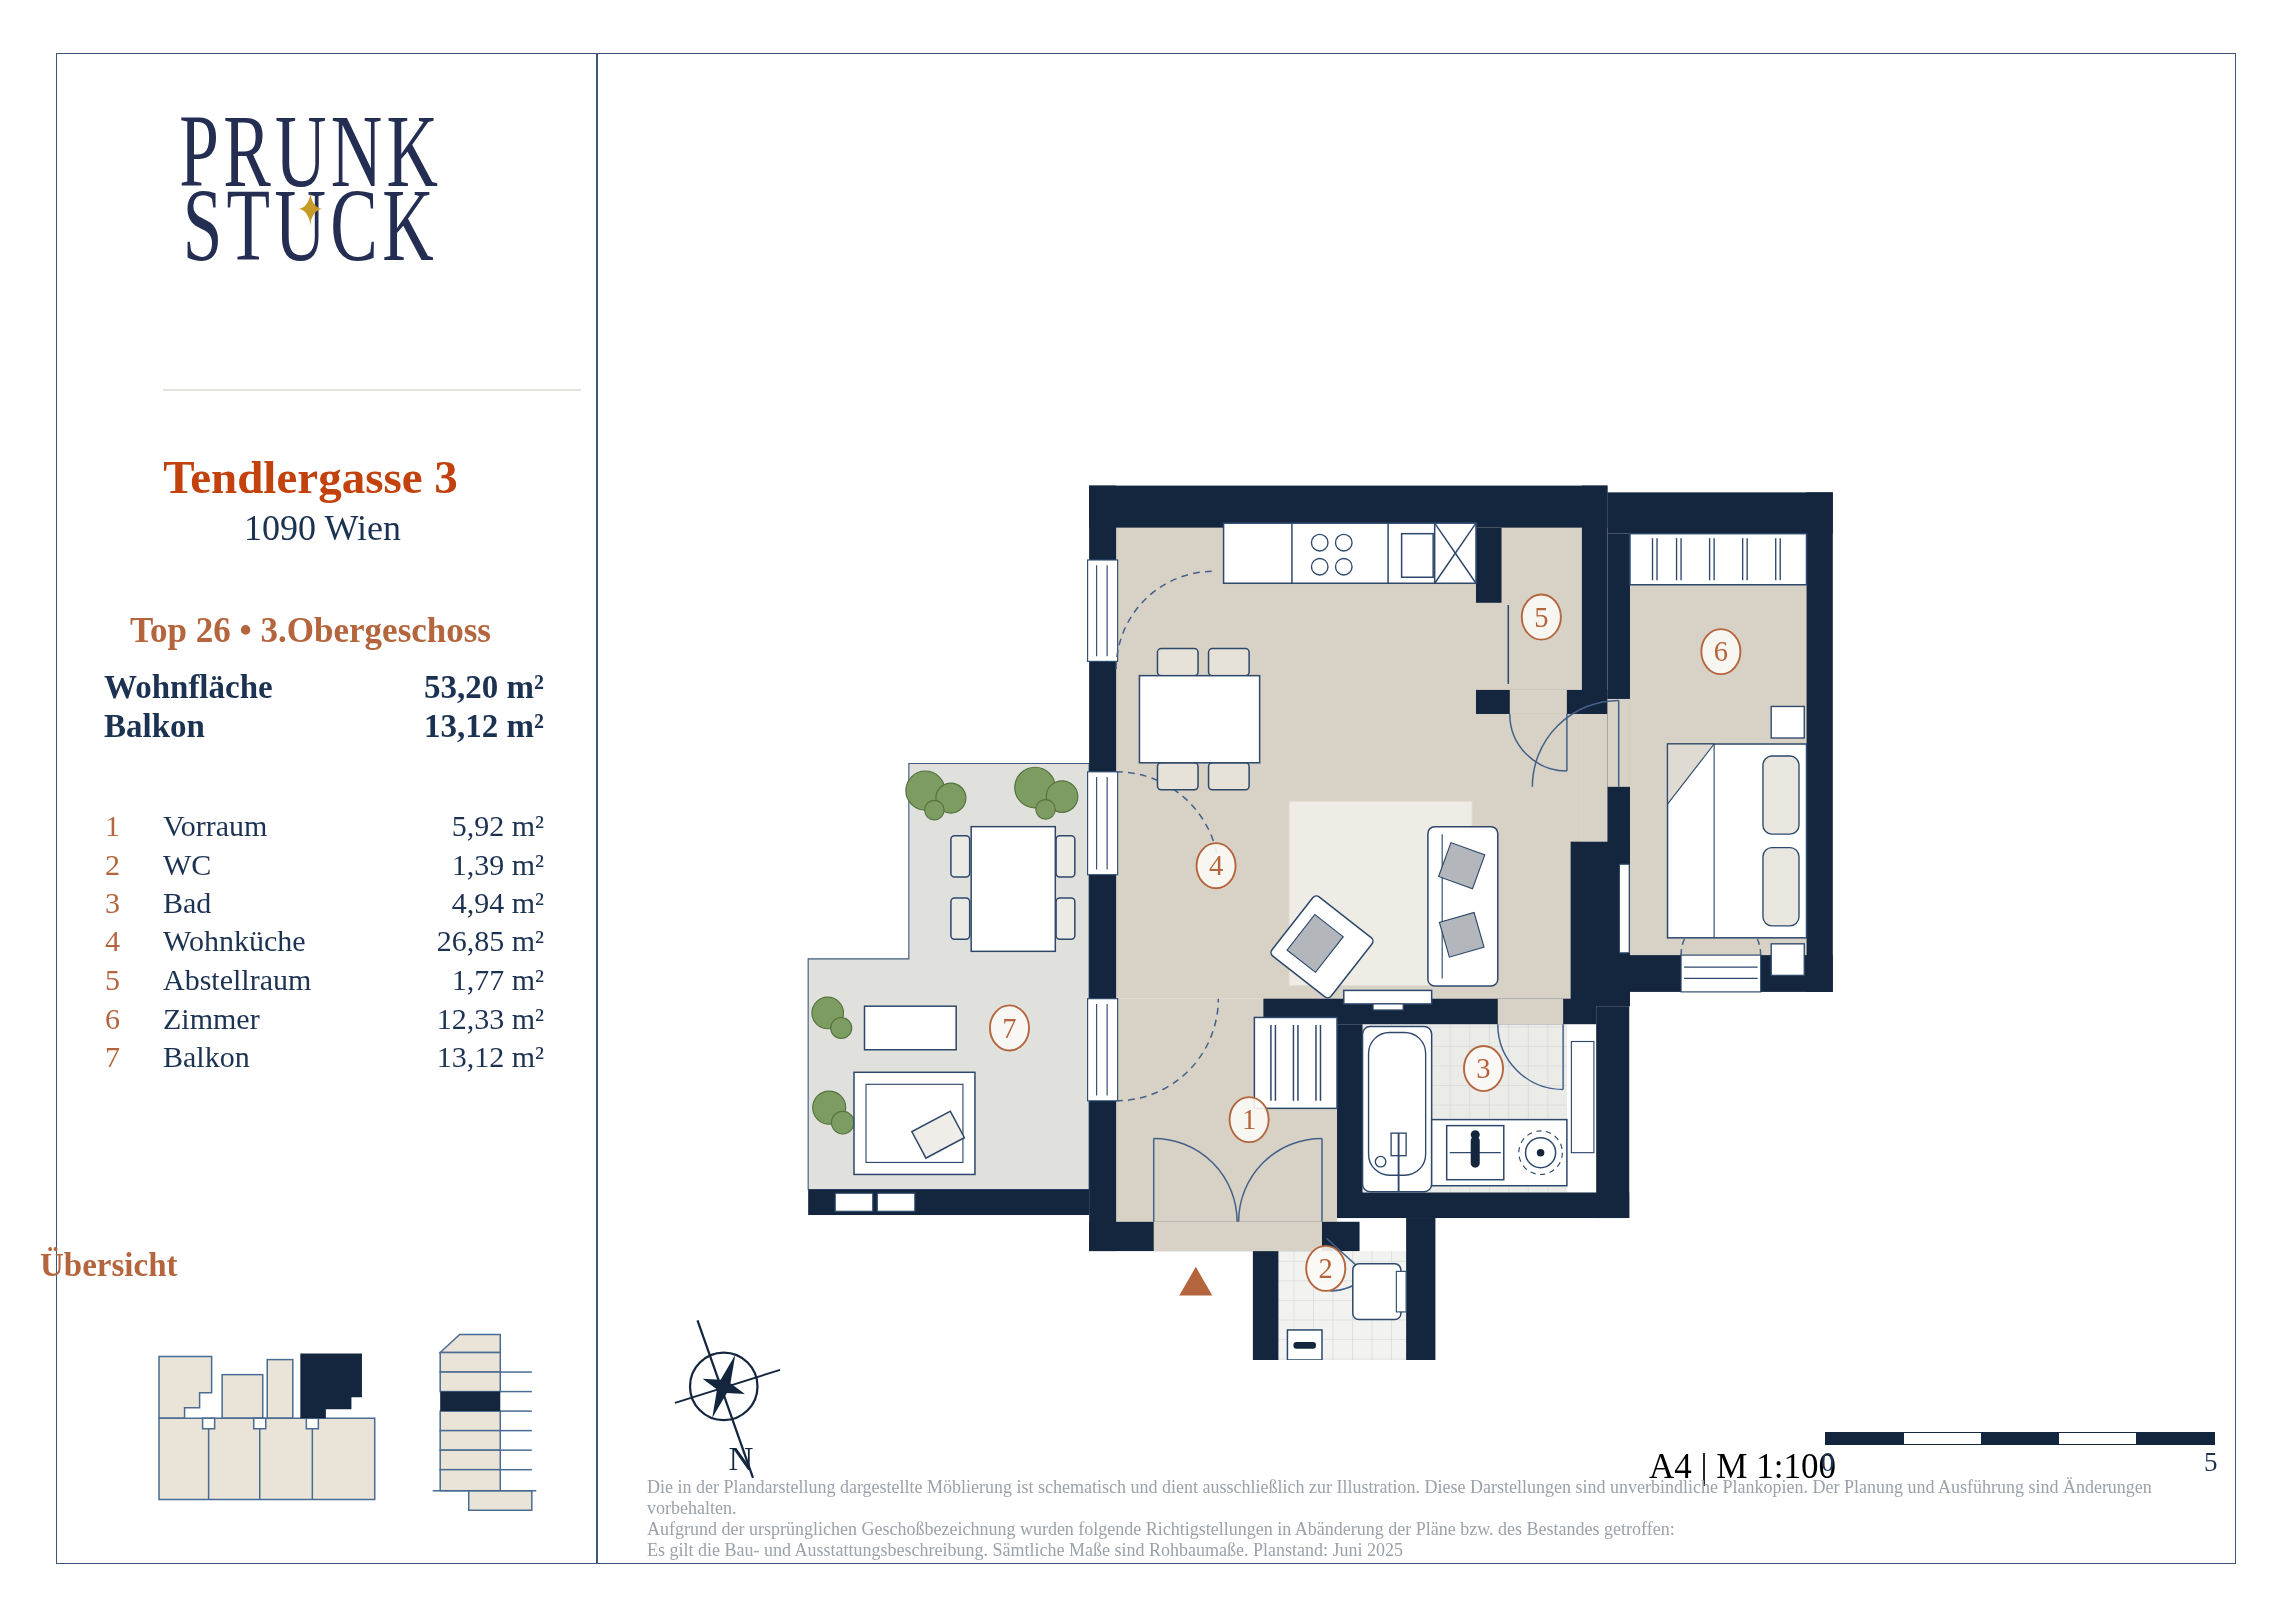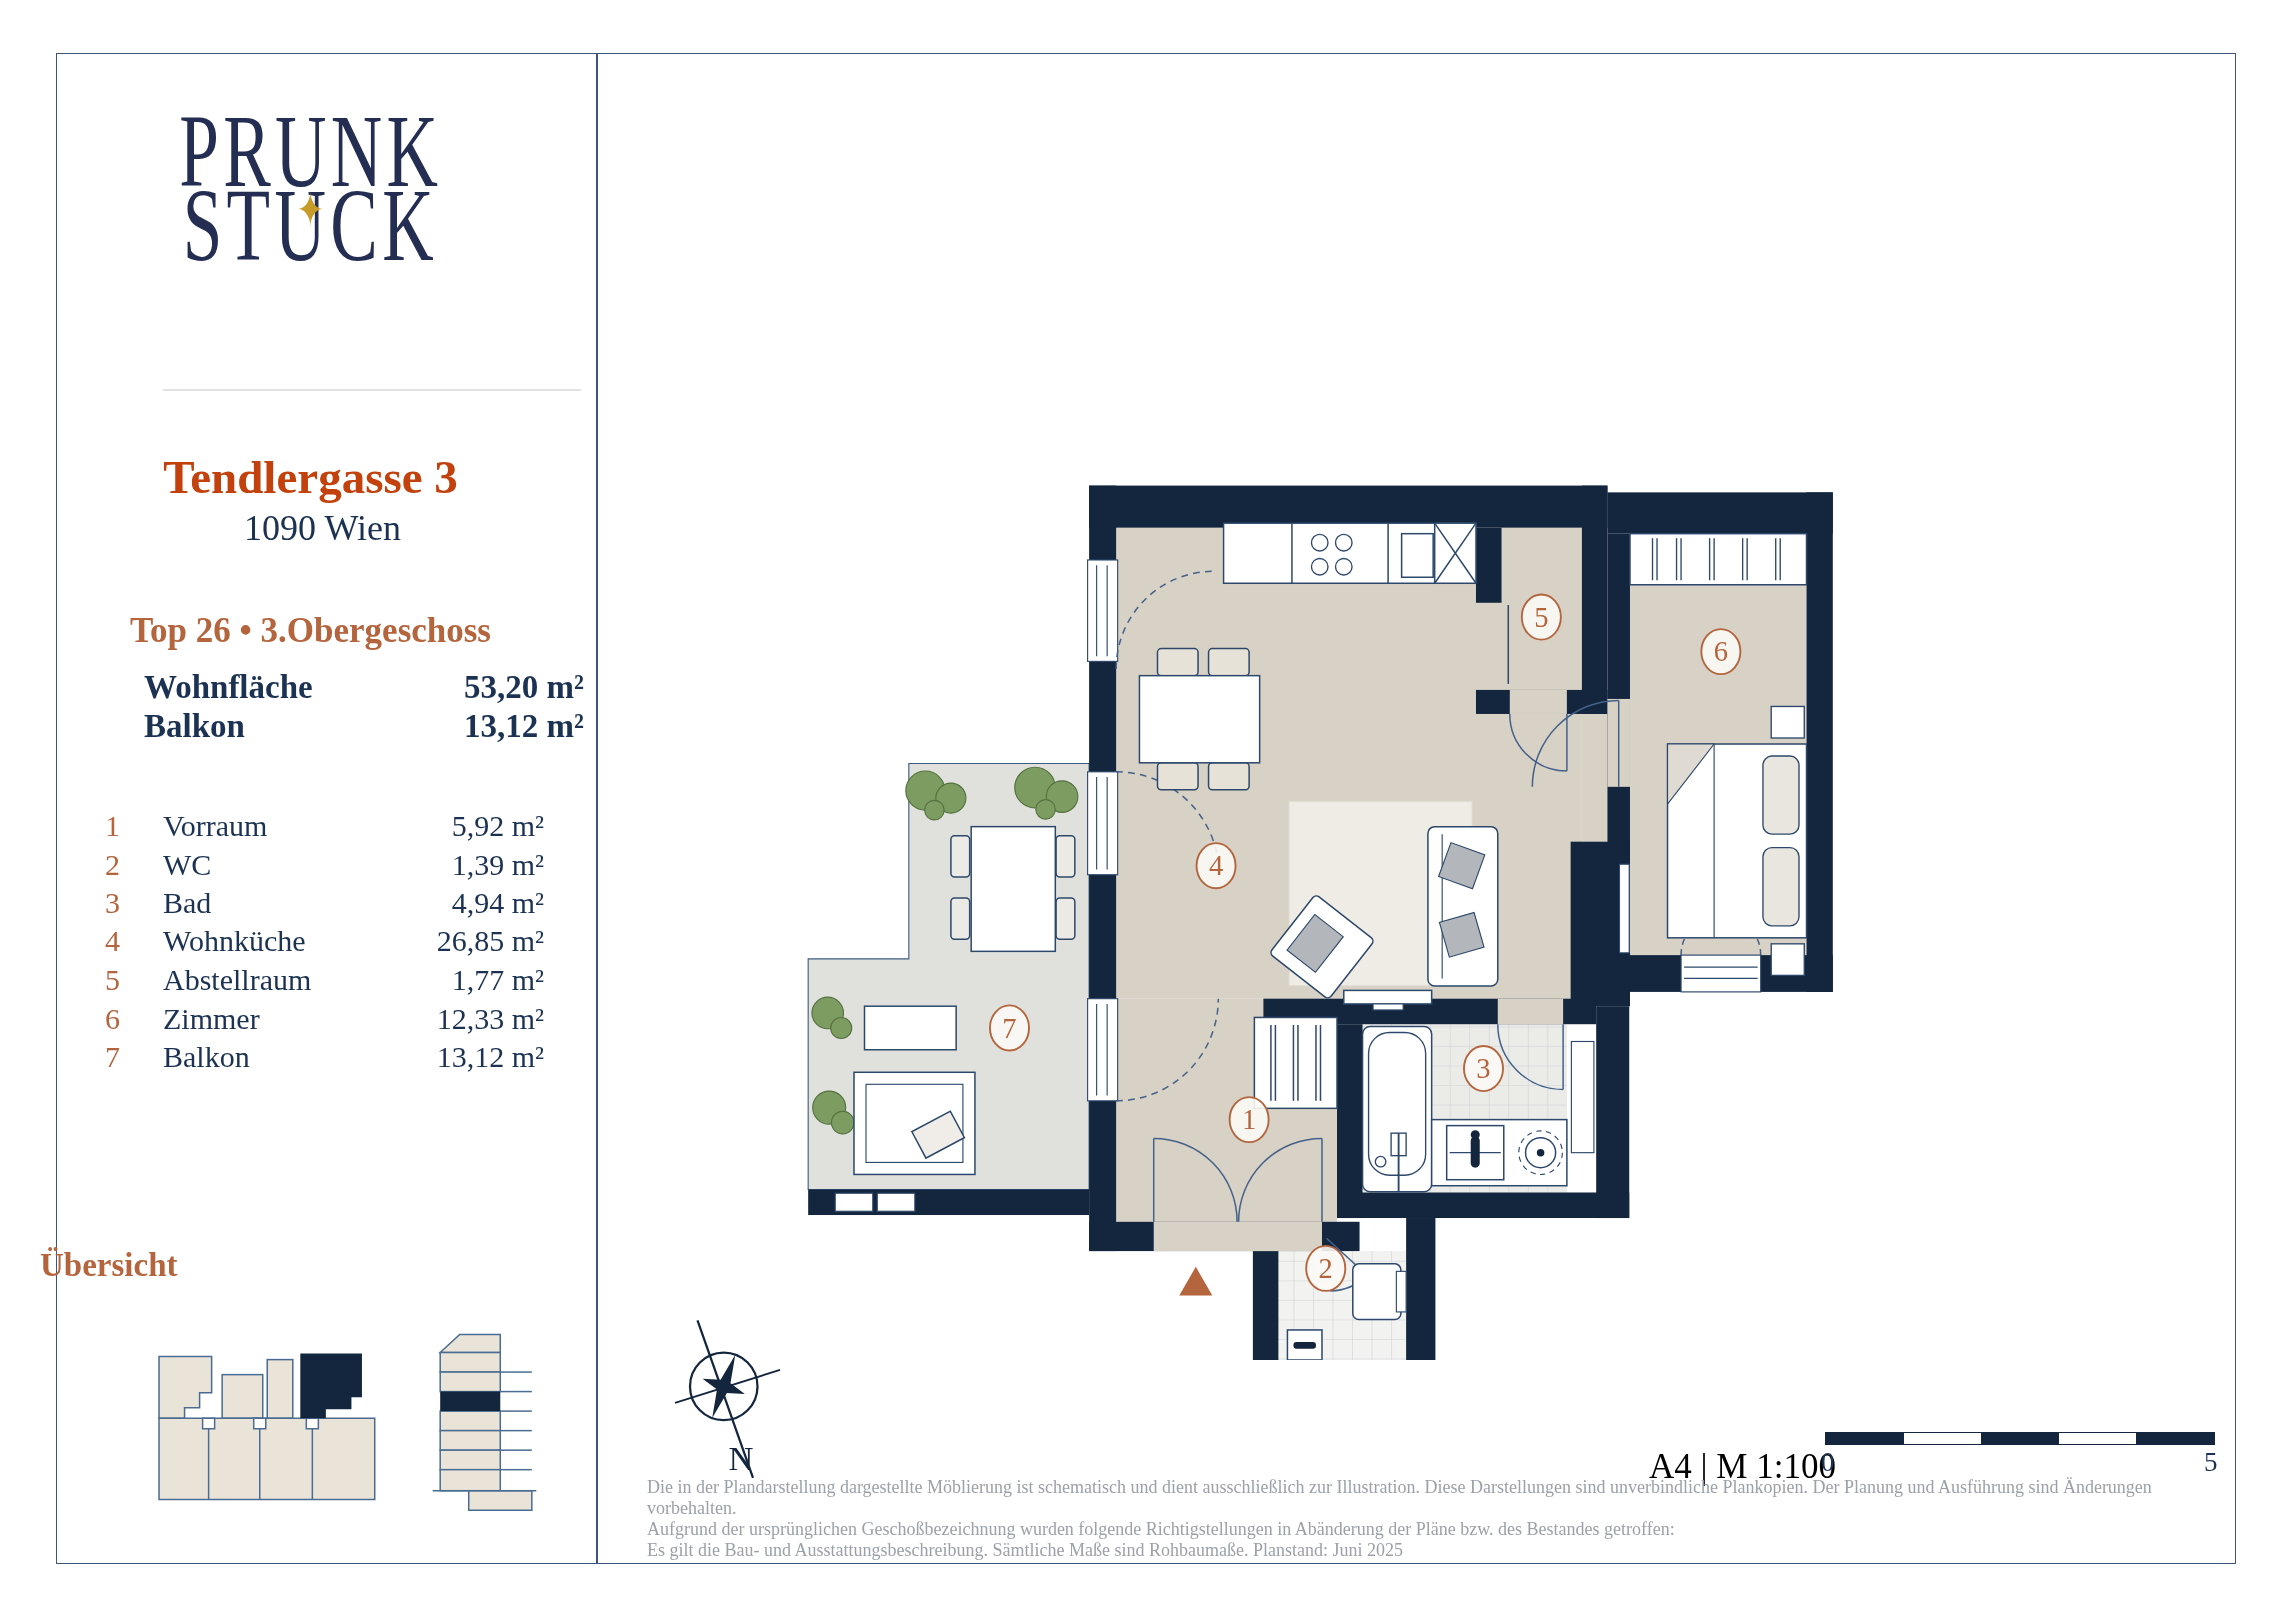--- a/index.html
+++ b/index.html
@@ -16,21 +16,21 @@
   .logo-inner{display:inline-block;transform:scale(0.72,1.04);transform-origin:center;position:relative;}
   .logo-star{position:absolute;left:50%;top:-15px;transform:translateX(-50%);
              font-size:45px;color:#c79b28;letter-spacing:0;}
   .rule{position:absolute;left:123px;top:336px;width:418px;height:1.5px;background:#e4e2dd;}
   .addr{position:absolute;left:0;top:397px;width:541px;text-align:center;
         font-size:47px;font-weight:600;color:#c2410c;}
   .city{position:absolute;left:0;top:454px;width:541px;text-align:center;
         font-size:36px;font-weight:500;color:#1c3252;padding-left:12px;}
   .unitline{position:absolute;left:0;top:530px;width:541px;text-align:center;
         font-size:35px;font-weight:600;color:#b4653d;margin-top:28px;}
-  .sumrow{position:absolute;left:0;width:541px;height:39px;font-size:33px;font-weight:700;color:#1c3252;margin-left:40px;}
+  .sumrow{position:absolute;left:0;width:541px;height:39px;font-size:33px;font-weight:700;color:#1c3252;}
   .sumrow .lbl{position:absolute;left:64px;}
   .sumrow .val{position:absolute;right:37px;}
   .roomrow{position:absolute;left:0;width:541px;height:36px;font-size:30px;color:#1c3252;}
   .roomrow .num{position:absolute;left:65px;color:#b4653d;}
   .roomrow .rname{position:absolute;left:123px;}
   .roomrow .rarea{position:absolute;right:37px;}
   .ovtitle{position:absolute;left:0;top:1194px;width:541px;text-align:left;
            font-size:33px;font-weight:600;color:#b4653d;}
 
   

